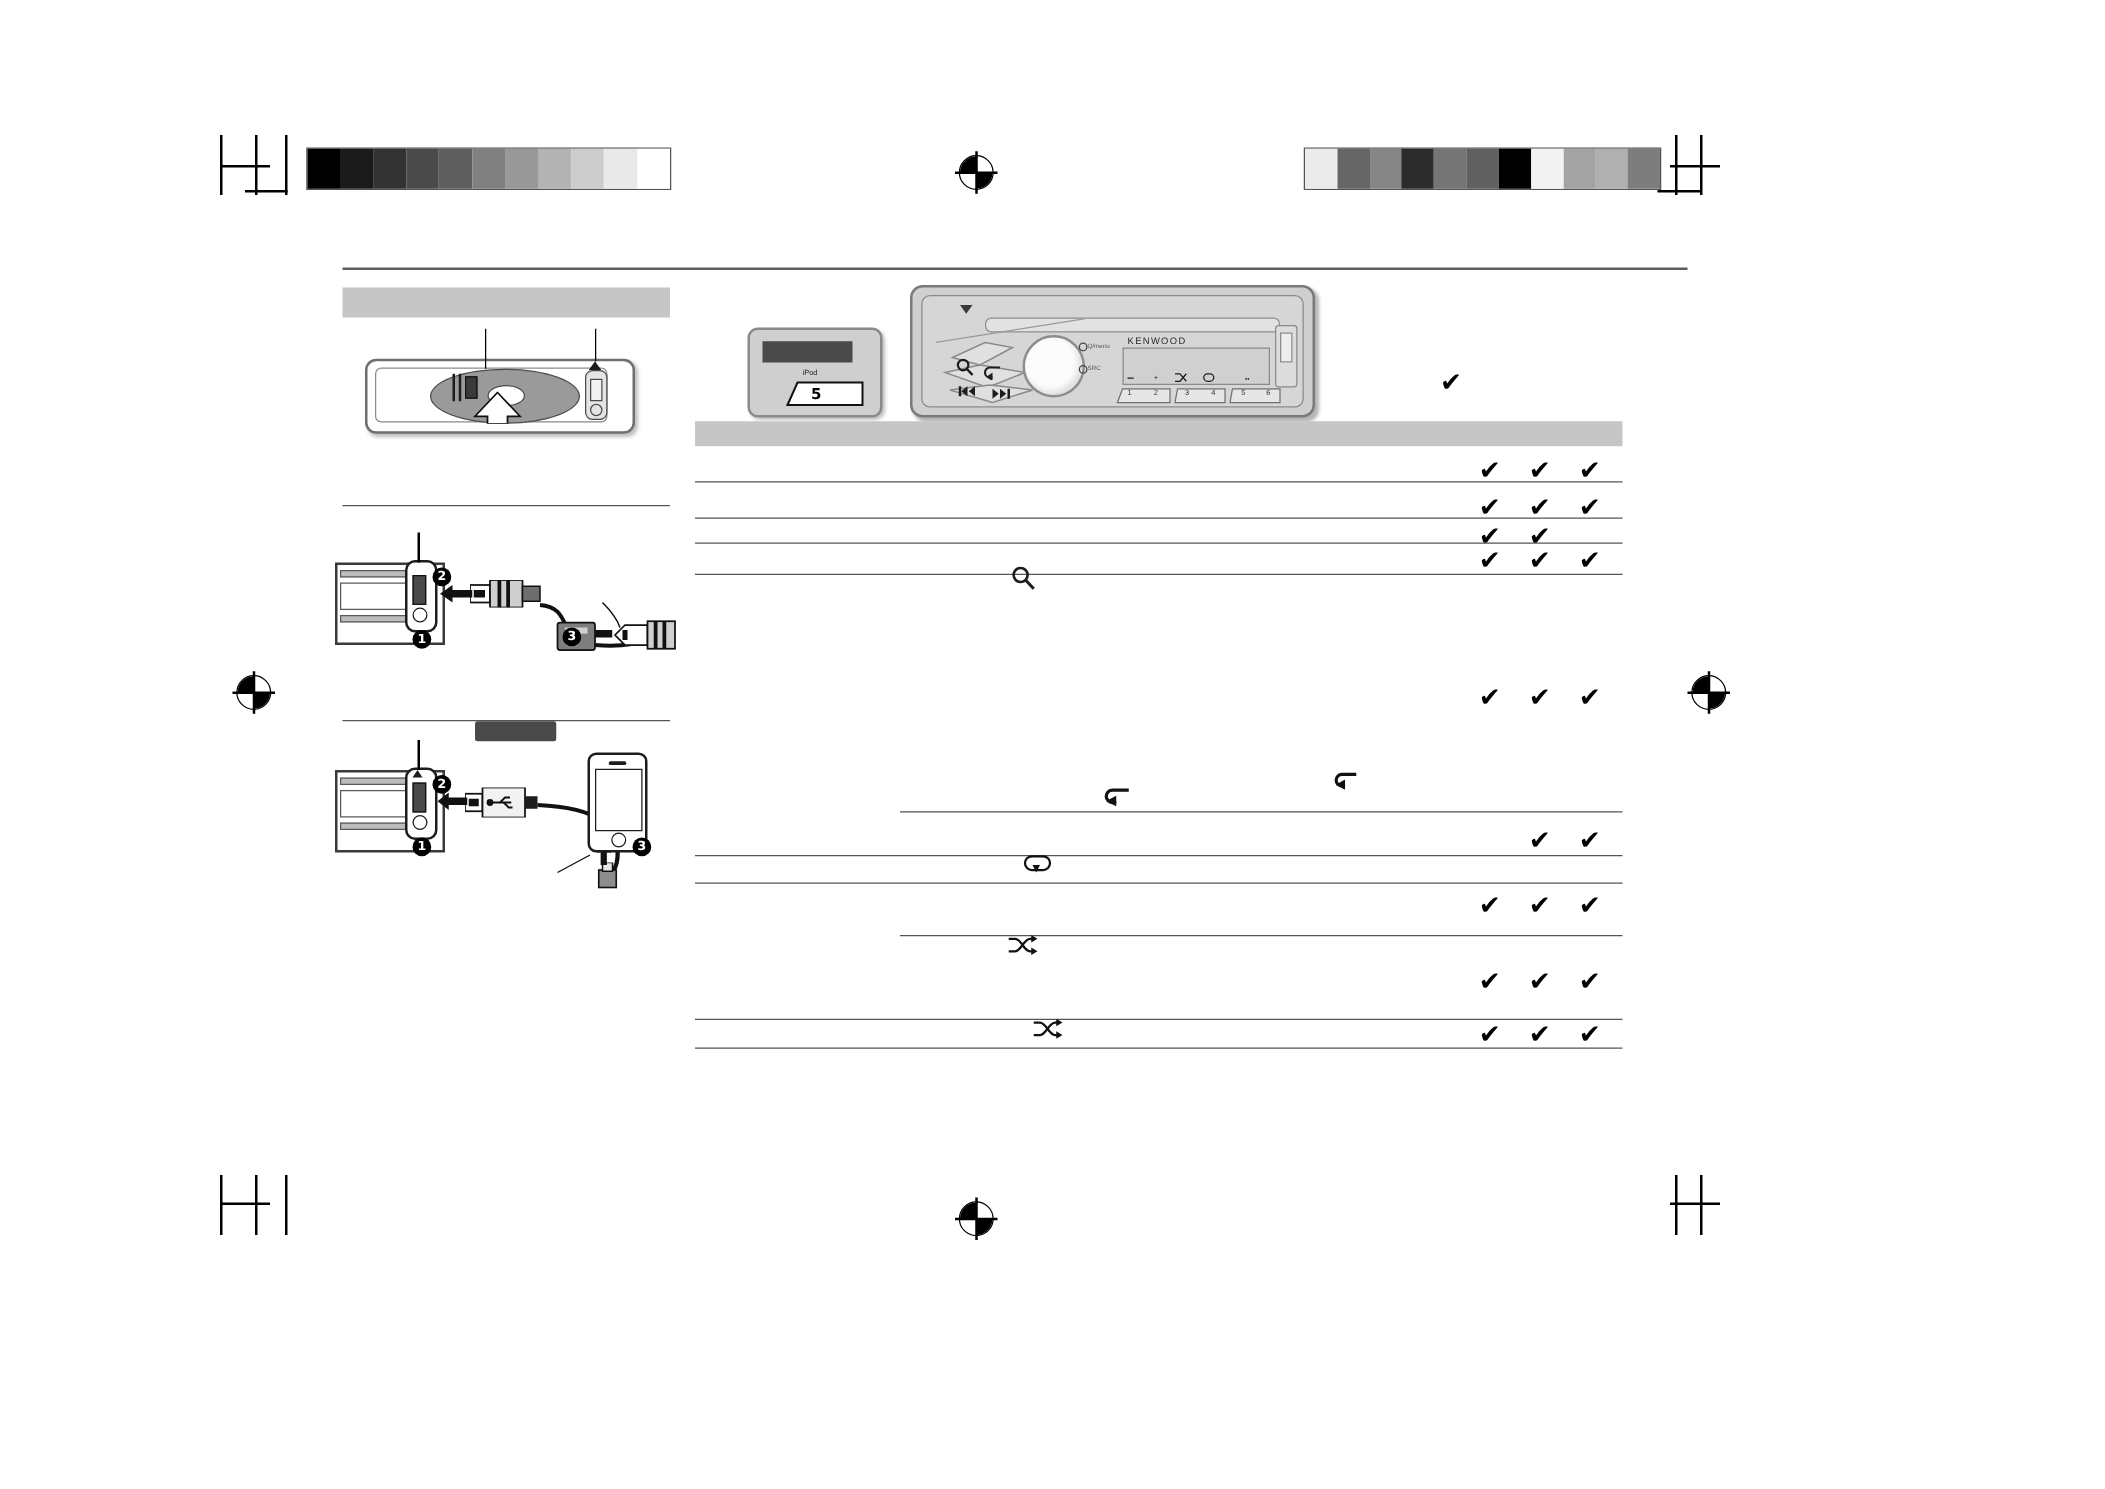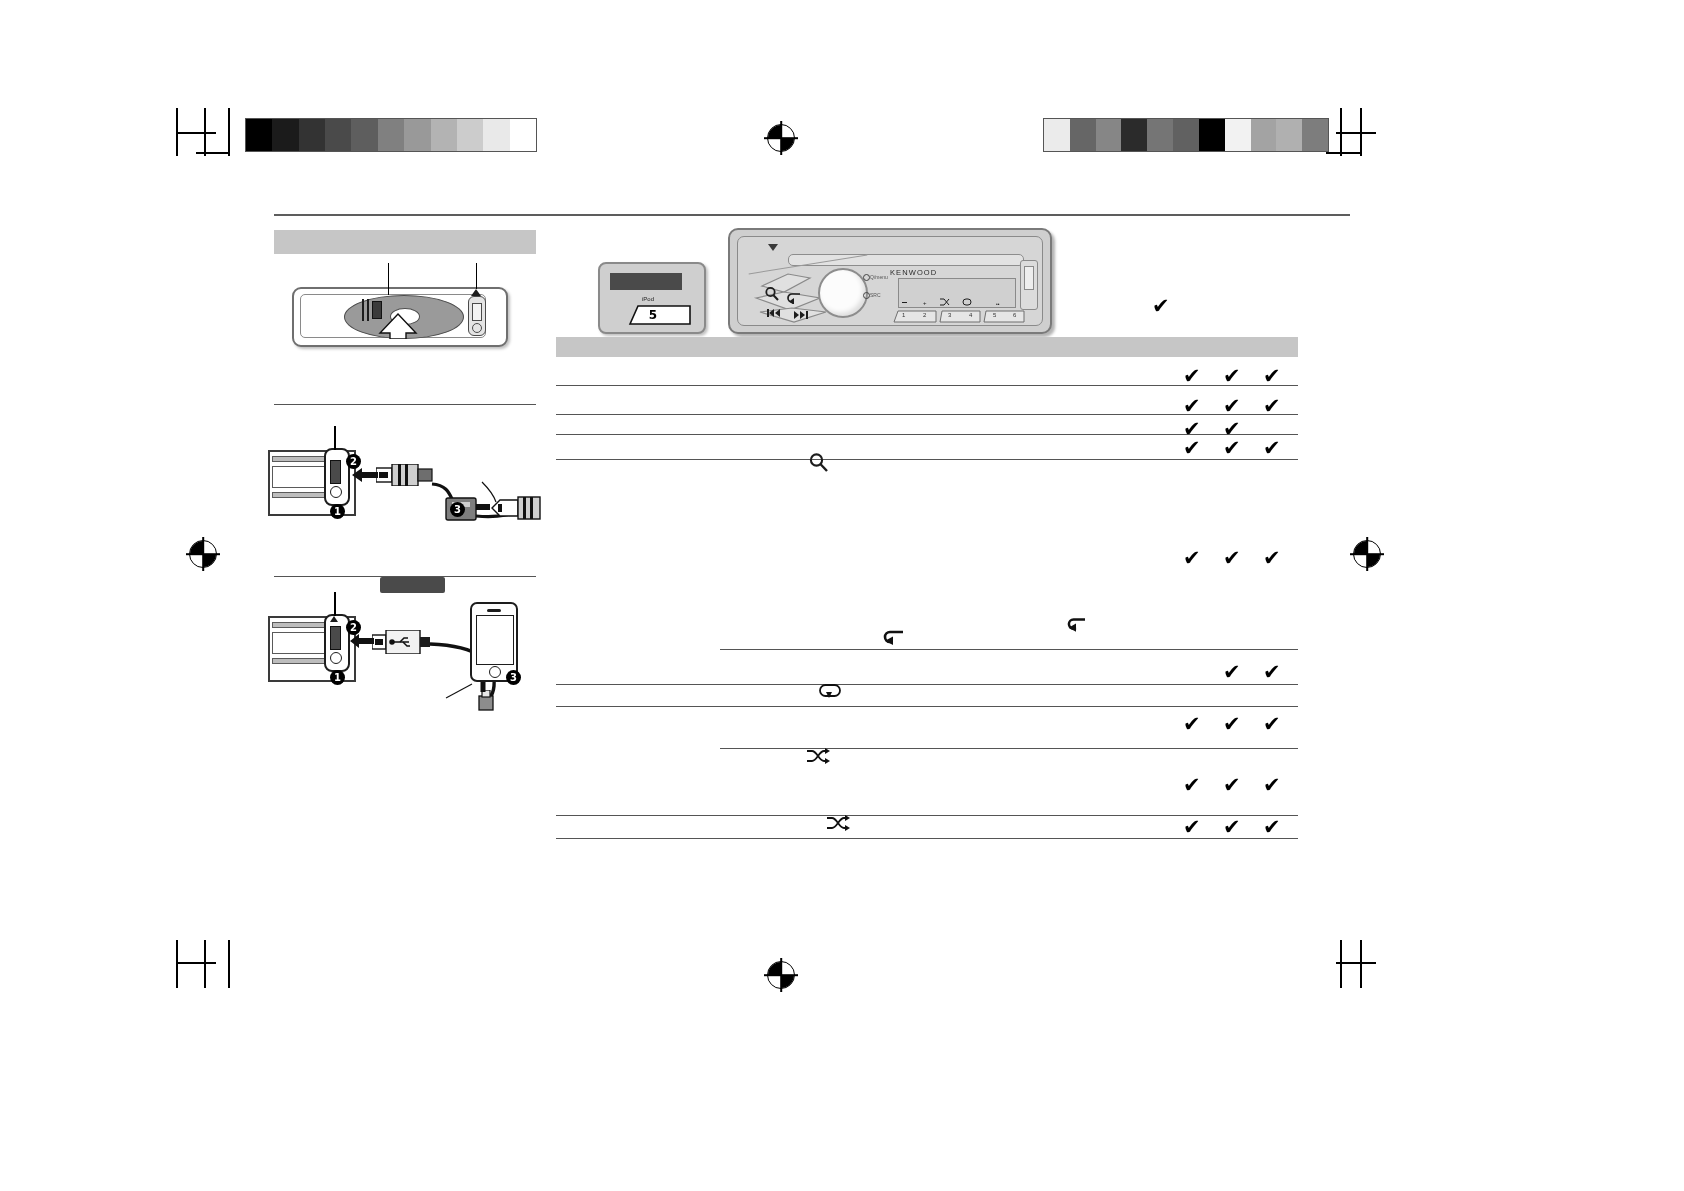--- a/index.html
+++ b/index.html
@@ -354,21 +354,21 @@
       <rect x="16" y="1" width="2" height="8" fill="#1d1d1d"></rect>
     </svg>
 
     <div class="knob" style="left:88px;top:38px;width:46px;height:46px;"></div>
 
     <div class="tinylbl" style="left:140px;top:44px;">Q/menu</div>
     <div class="tinylbl" style="left:140px;top:62px;">SRC</div>
     <div style="position:absolute;left:133px;top:44px;width:5px;height:5px;border:1.2px solid #444;border-radius:50%;"></div>
     <div style="position:absolute;left:133px;top:62px;width:5px;height:5px;border:1.2px solid #444;border-radius:50%;"></div>
 
-    <div class="brand" style="left:160px;top:38px;">KENWOOD</div>
+    <div class="brand" style="left:172px;top:38px;">KENWOOD</div>
     <div class="lcd" style="left:168px;top:48px;width:116px;height:28px;"></div>
 
     <div style="position:absolute;left:160px;top:78px;width:138px;height:16px;">
       <svg width="138" height="16" viewBox="0 0 138 16" style="position:absolute;left:0;top:0;">
         <polygon points="4,14 8,3 46,3 46,14" fill="#e6e6e6" stroke="#6f6f6f" stroke-width="1"></polygon>
         <polygon points="50,14 52,3 90,3 90,14" fill="#e6e6e6" stroke="#6f6f6f" stroke-width="1"></polygon>
         <polygon points="94,14 96,3 134,3 134,14" fill="#e6e6e6" stroke="#6f6f6f" stroke-width="1"></polygon>
       </svg>
       <div style="position:absolute;left:12px;top:4px;font-size:6px;color:#333;">1</div>
       <div style="position:absolute;left:33px;top:4px;font-size:6px;color:#333;">2</div>

